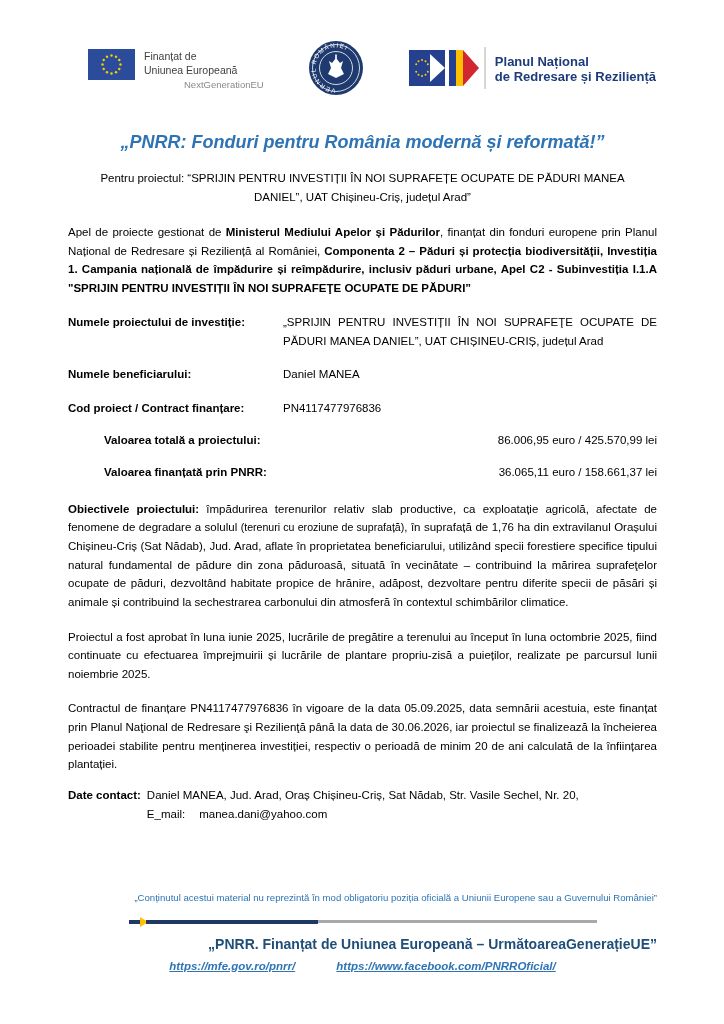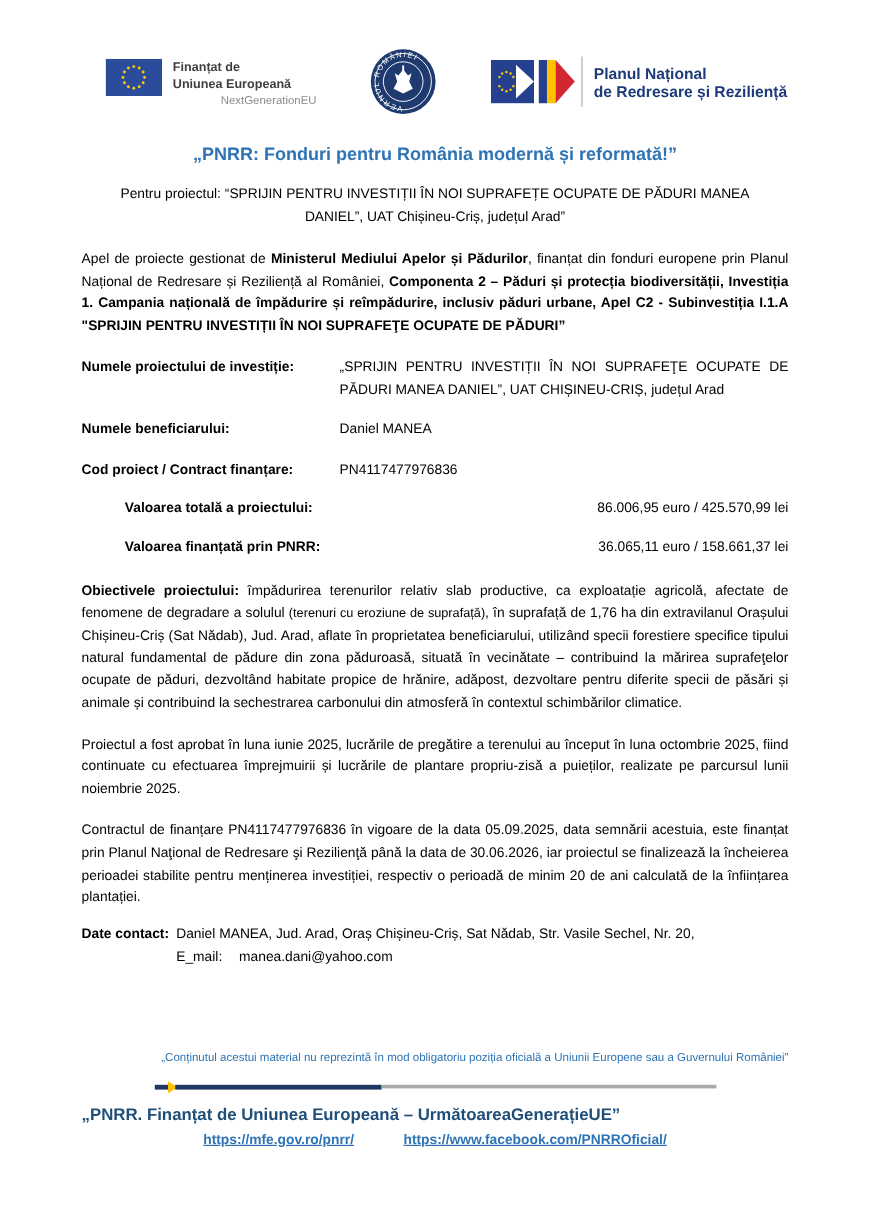--- a/index.html
+++ b/index.html
@@ -11,33 +11,34 @@
   }
   .content { padding:0 67px 0 68px; }
 
   
   .logos {
     display:flex; align-items:center; justify-content:space-between;
     padding:40px 68px 0 88px; height:100px;
   }
   .eu-logo { display:flex; align-items:flex-start; gap:9px; }
   .eu-text { font-size:10.5px; line-height:1.25; padding-top:1px; }
-  .eu-text .b1, .eu-text .b2 { font-weight:bold; color:#404040; }
+  .eu-text .b1, .eu-text .b2 { font-weight:normal; color:#404040; }
   .eu-text .b3 { color:#8a8a8a; font-size:9.5px; margin-top:2px;padding-left:40px; }
   .pnrr-logo { display:flex; align-items:center; }
   .pnrr-text { font-size:13px; line-height:1.15; font-weight:bold; color:#1d3b7a; margin-left:8px; }
 
   
   .doc-title {
     text-align:center; font-size:21px; font-weight:bold; color:#1f4e79;
     margin-top:28px;
   }
   .doc-subtitle {
-    text-align:center; font-size:15px; font-weight:bold; color:#2e74b5;
-    margin-top:20px;
+    text-align:center; font-size:18px; font-weight:bold; color:#2e74b5;
+    margin-top:32px;
+    font-style:italic;
   }
   .project-line {
     text-align:center; font-size:11.5px; color:#000; margin-top:16px;
     line-height:1.65; padding:0 10px;
   }
 
   
   .para { font-size:11.5px; line-height:1.62; text-align:justify; margin-top:16px; }
   .b { font-weight:bold; }
   .small { font-size:10.6px; }
@@ -67,27 +68,27 @@
   }
   .divider .mark-dash { width:14px; height:4px; background:#203864; }
   .divider .mark-arrow {
     width:0; height:0; border-left:8px solid #ffc000;
     border-top:5px solid transparent; border-bottom:5px solid transparent;
     margin-left:-3px;
   }
   .divider .bar-navy { width:172px; height:4px; background:#203864; margin-left:-2px; }
   .divider .bar-gray { flex:1; height:3px; background:#a9a9a9; }
   .footer-slogan {
-    text-align:left; font-size:14px; font-weight:bold; color:#1f4e79; margin-top:10px;
+    text-align:right; font-size:14px; font-weight:bold; color:#1f4e79; margin-top:10px;
   }
   .footer-links {
     text-align:center; margin-top:8px; font-size:11.5px;
   }
   .footer-links a {
-    color:#2e74b5; text-decoration:underline; margin:0 19px; font-weight:bold;
+    color:#2e74b5; text-decoration:underline; margin:0 19px; font-weight:bold;font-style:italic;
   }
 </style>
 </head>
 <body>
 
 <div class="page">
 
   <div class="logos">
 
     <div class="eu-logo">

